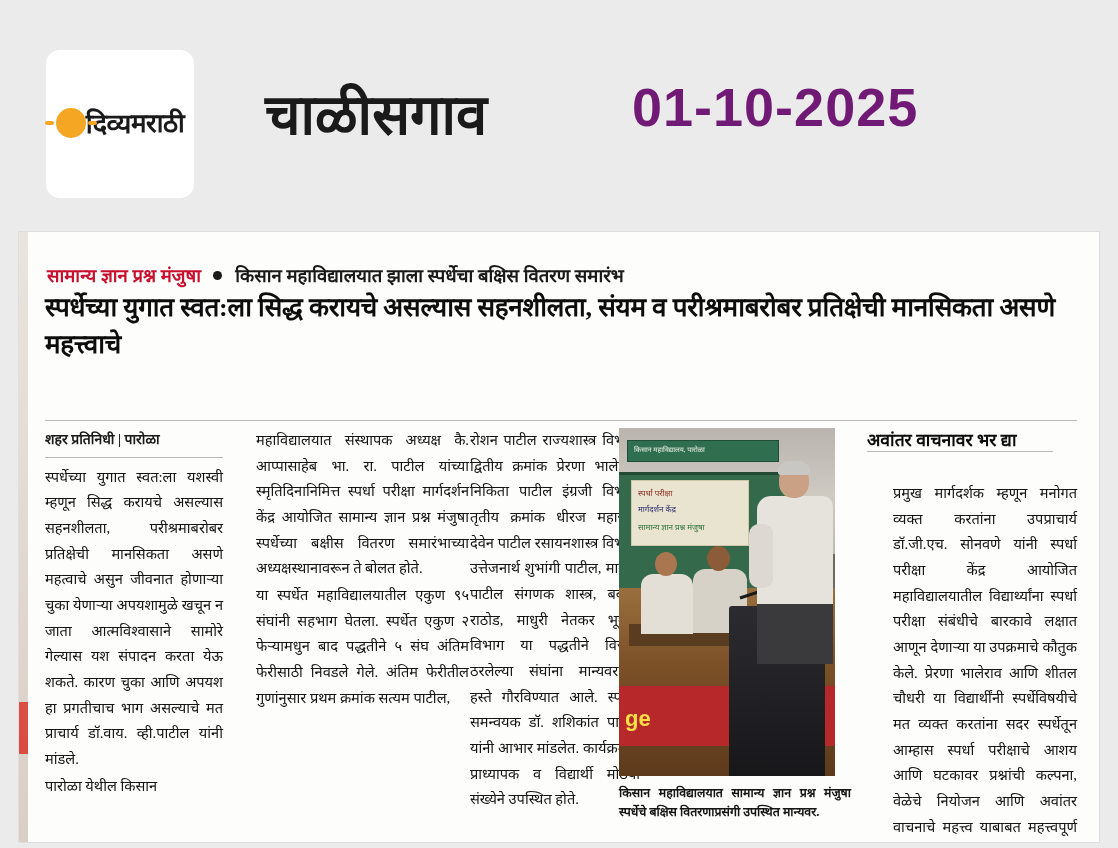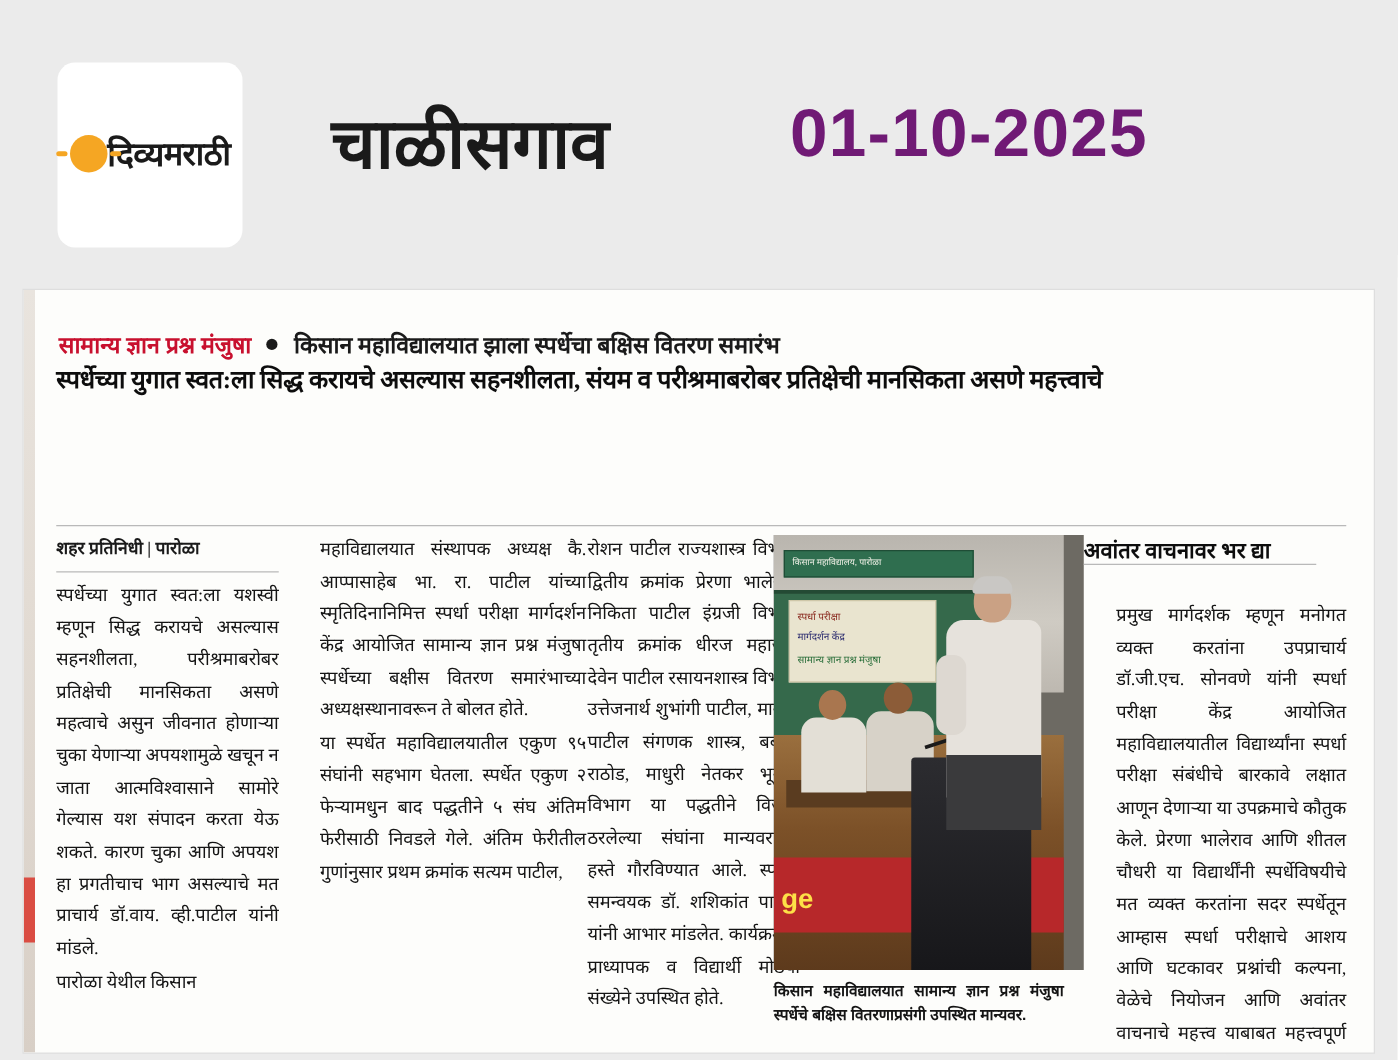--- a/index.html
+++ b/index.html
@@ -125,21 +125,21 @@
     border-radius: 50%;
     margin: 0 9px 2px 7px;
   }
 
   .headline {
     position: absolute;
     left: 26px; top: 58px;
     width: 1035px;
     font-family: "Liberation Serif", serif;
     font-weight: bold;
-    font-size: 20px;
+    font-size: 26px;
     line-height: 1.42;
     color: #0d0d0d;
     letter-spacing: -0.2px;
   }
 
   .rule {
     position: absolute;
     left: 26px; top: 188px;
     width: 1032px;
     height: 1px;
@@ -177,21 +177,21 @@
     padding-bottom: 4px;
     border-bottom: 1px solid #b9b9b9;
     margin-bottom: 7px;
     width: 100%;
   }
 
   
   .photo {
     position: absolute;
     left: 600px; top: 196px;
-    width: 248px; height: 348px;
+    width: 216px; height: 348px;
     overflow: hidden;
     background: #6d6a63;
   }
   .ph-wall {
     position: absolute; left: 0; top: 0; width: 232px; height: 126px;
     background: linear-gradient(to bottom, #b9b5ae 0%, #cfcbc3 55%, #bdb8b0 100%);
   }
   .ph-banner {
     position: absolute; left: 8px; top: 12px; width: 152px; height: 22px;
     background: #2f6e4f;
@@ -281,21 +281,21 @@
   }
   .ph-chairback {
     position: absolute; left: 10px; top: 196px; width: 130px; height: 22px;
     background: #5a3c20;
   }
 
   .caption {
     position: absolute;
     left: 600px; top: 552px;
     width: 232px;
-    font-family: Liberation Sans, sans-serif;
+    font-family: Liberation Serif, serif;
     font-size: 12.4px;
     line-height: 1.52;
     font-weight: bold;
     color: #151515;
     text-align: justify;
   }
 
   
   .right-head {
     position: absolute;

